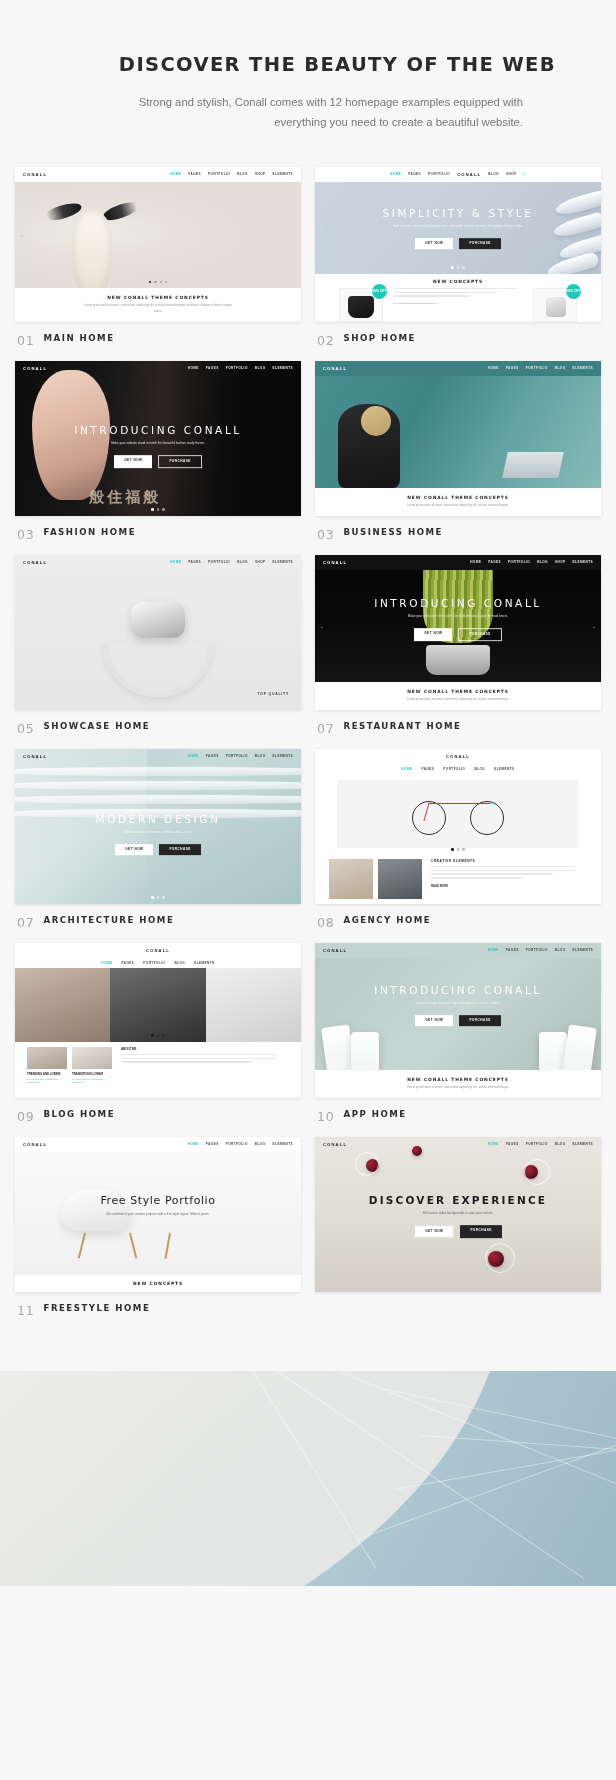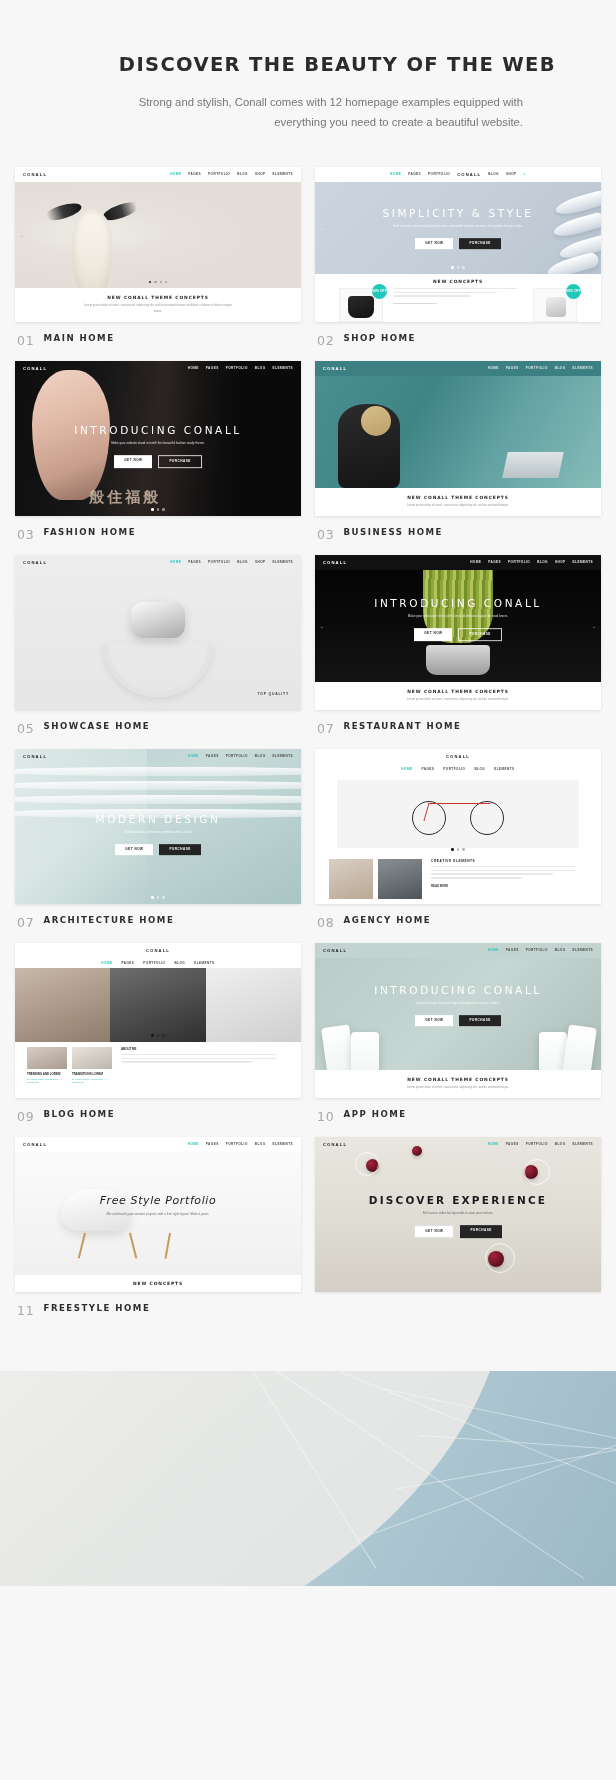--- a/index.html
+++ b/index.html
@@ -945,21 +945,21 @@
               <span class="mb-item">ELEMENTS</span>
             </span>
           </div>
           <div class="mb-hero">
             <div class="img-freestyle">
               <div class="chair-seat"></div>
               <div class="chair-leg" style="left:24%; top:66%; transform:rotate(14deg);"></div>
               <div class="chair-leg" style="left:40%; top:66%; transform:rotate(-14deg);"></div>
               <div class="chair-leg" style="left:54%; top:66%; transform:rotate(10deg);"></div>
             </div>
-            <div class="hero-center" style="top:44%;font-style:italic;">
+            <div class="hero-center" style="top:44%;">
               <div class="hero-h" style="font-weight:400;font-size:11px;letter-spacing:.6px;">Free Style Portfolio</div>
               <div class="hero-p">Mix and match your creative projects with a free style layout. Make it yours.</div>
             </div>
           </div>
           <div class="mb-foot" style="padding:6px 12px;">
             <div class="foot-h">NEW CONCEPTS</div>
           </div>
         </div>
       </div>
       <div class="caption">

